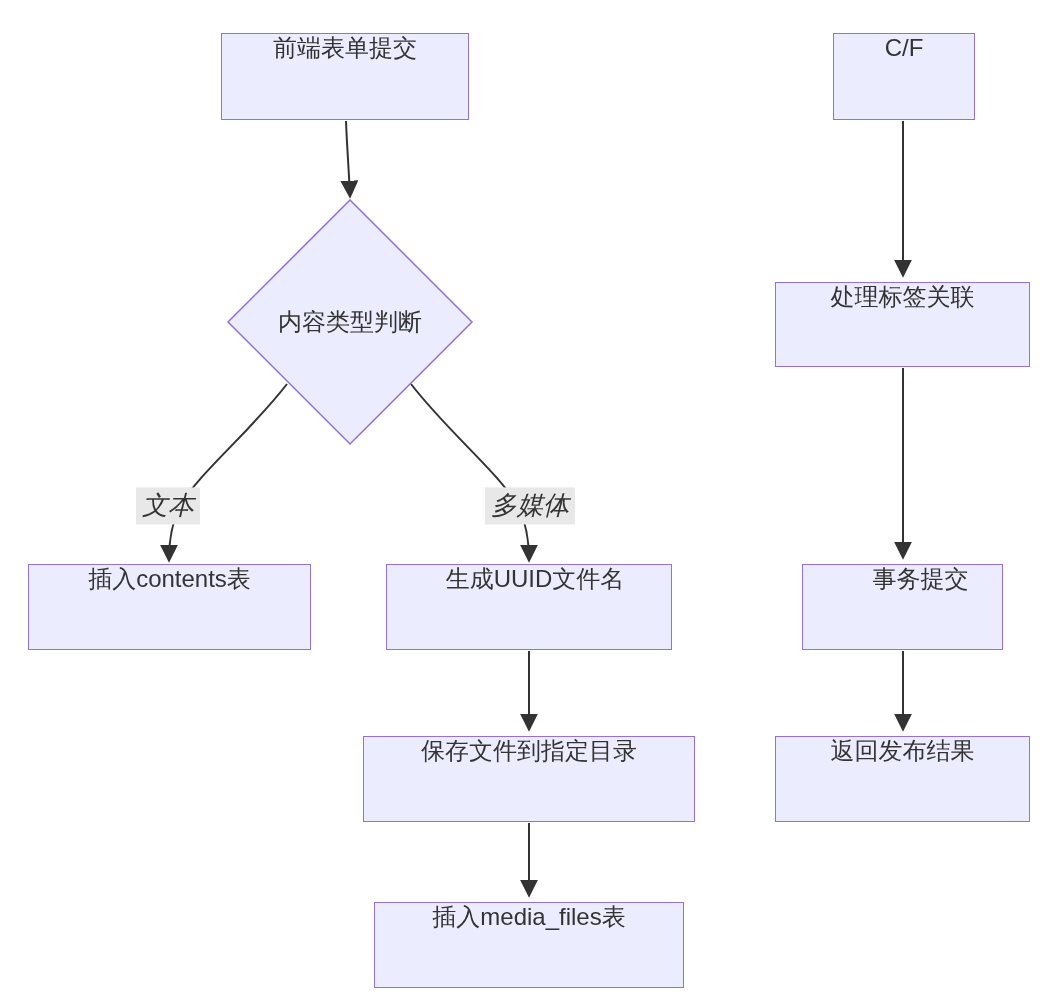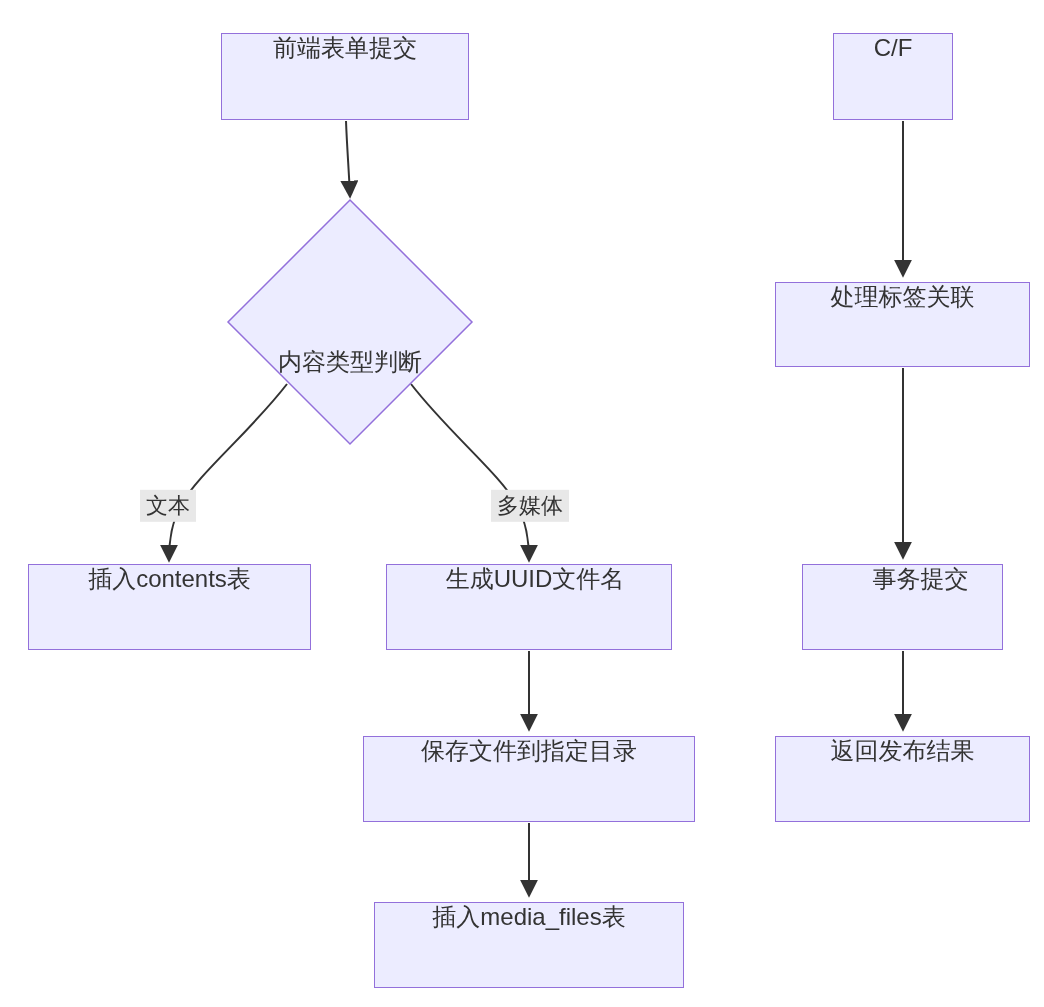--- a/index.html
+++ b/index.html
@@ -50,24 +50,25 @@
     justify-content: center;
     color: #333333;
     font-size: 24px;
     white-space: nowrap;
   }
   .edge-label {
     position: absolute;
     transform: translate(-50%, -50%);
     background: #e8e8e8;
     color: #333333;
-    font-size: 22px;
+    font-size: 26px;
     padding: 3px 6px;
     line-height: 1.2;
     white-space: nowrap;
+    font-style: italic;
   }
 </style>
 </head>
 <body>
 
 <div class="canvas">
 
   <svg class="edges" width="1044" height="1007" viewBox="0 0 1044 1007">
     <defs>
       <marker id="arrowhead" viewBox="0 0 10 10" refX="8.5" refY="5" markerWidth="9" markerHeight="9" orient="auto">
@@ -91,25 +92,25 @@
 
     <path class="edge" marker-end="url(#arrowhead)" d="M903,651 L903,729"></path>
 
     <polygon class="shape-diamond" points="350,200 472,322 350,444 228,322"></polygon>
   </svg>
 
   <div class="node" style="left:221px; top:33px; width:248px; height:87px;">
     <span>前端表单提交</span>
   </div>
 
-  <div class="node" style="left:833px; top:33px; width:120px; height:87px;">
+  <div class="node" style="left:833px; top:33px; width:142px; height:87px;">
     <span>C/F</span>
   </div>
 
-  <div class="diamond-label" style="left:250px; top:302px; width:200px; height:40px;margin-top:40px;">
+  <div class="diamond-label" style="left:250px; top:302px; width:200px; height:40px;">
     <span>内容类型判断</span>
   </div>
 
   <div class="node" style="left:775px; top:282px; width:255px; height:85px;">
     <span>处理标签关联</span>
   </div>
 
   <div class="node" style="left:28px; top:564px; width:283px; height:86px;">
     <span>插入contents表</span>
   </div>

